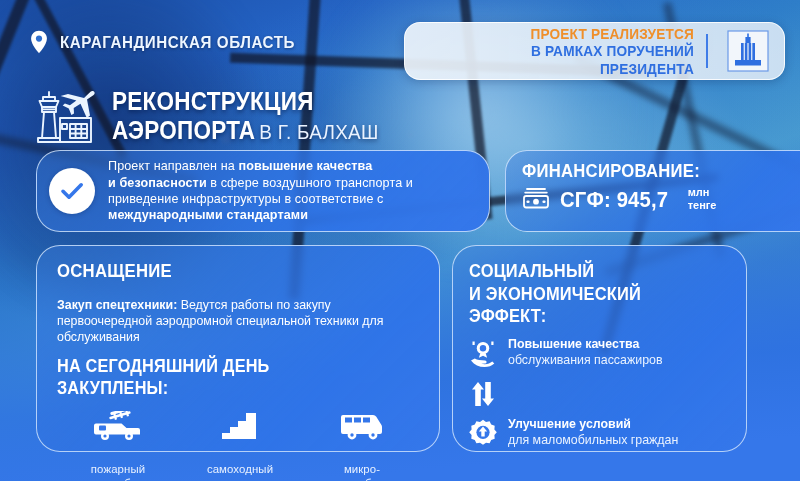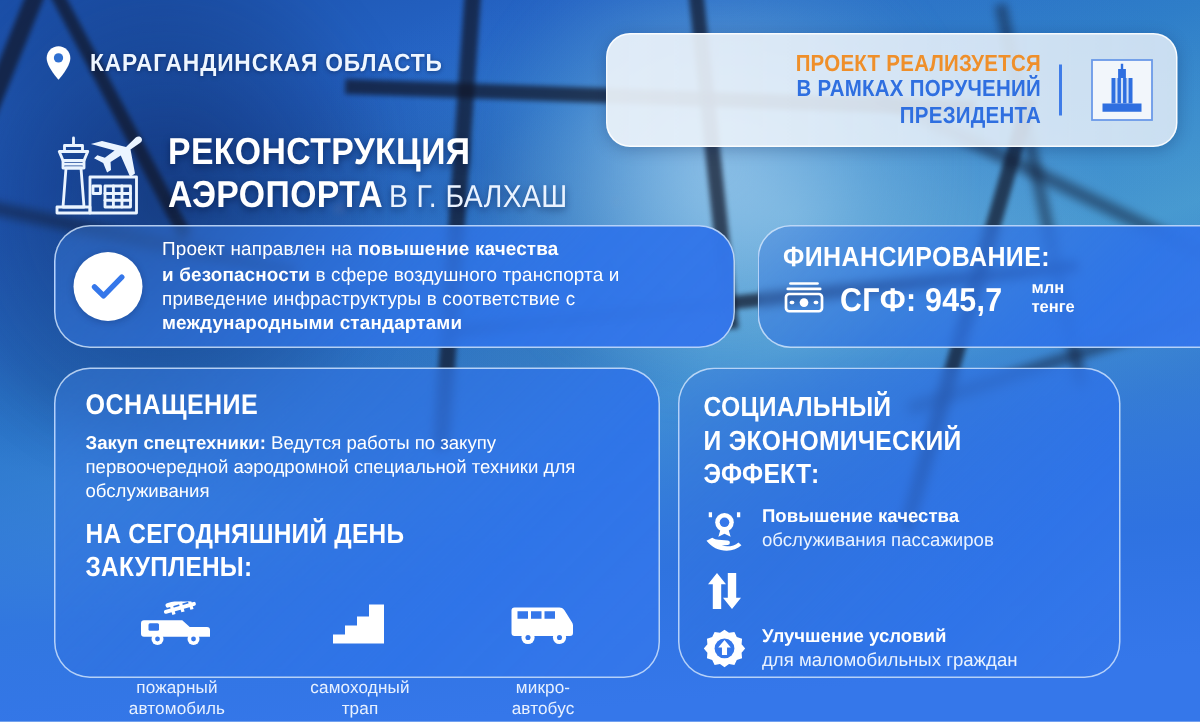--- a/index.html
+++ b/index.html
@@ -116,21 +116,21 @@
     transform-origin: left center;
     text-shadow: 0 2px 5px rgba(0,20,60,.55);
   }
   .title-l2 .strong { color:#ffffff; font-size:25px; font-weight:800; letter-spacing:0.3px; }
   .title-l2 .light  { color:#eaf3ff; font-size:21px; font-weight:500; letter-spacing:0.3px; }
 
   
   .pres-badge {
     position: absolute;
     left: 404px; top: 22px;
-    width: 381px; height: 76px;
+    width: 381px; height: 58px;
     border-radius: 16px;
     background: linear-gradient(90deg, rgba(236,243,250,0.93) 0%, rgba(228,238,248,0.90) 55%, rgba(222,234,246,0.88) 100%);
     border: 1px solid rgba(255,255,255,0.85);
     display: flex; align-items: center;
     box-shadow: 0 2px 10px rgba(0,25,70,.25);
   }
   .pres-text { flex: 1; text-align: right; padding-right: 12px; line-height: 1.12; }
   .pres-l1 {
     display:block; color:#ef8f2a; font-size:15.5px; font-weight:800;
     letter-spacing:.2px; transform: scaleX(0.88); transform-origin: right center;
@@ -167,21 +167,21 @@
   }
   .fin-unit { color:#ffffff; font-size:11px; font-weight:700; line-height:1.12; padding-bottom:2px; }
 
   
   #equip-card { left: 36px; top: 245px; width: 404px; height: 207px; border-radius: 24px; }
   .equip-inner { padding: 14px 16px 0 20px; }
   .equip-h1 {
     color:#ffffff; font-size:19px; font-weight:800; letter-spacing:.3px;
     transform: scaleX(0.88); transform-origin:left center; display:block;
   }
-  .equip-body { color:#ffffff; font-size:12.4px; line-height:1.30; margin-top:5px; }
+  .equip-body { color:#ffffff; font-size:12.4px; line-height:1.30; margin-top:15px; }
   .equip-body b { font-weight:800; }
   .equip-h2 {
     color:#ffffff; font-size:18.5px; font-weight:800; letter-spacing:.2px;
     transform: scaleX(0.88); transform-origin:left center; display:block; margin-top:10px;
   }
   .equip-items { display:flex; margin-top:10px; }
   .equip-item { flex:1; text-align:center; }
   .equip-icon { height:32px; display:flex; align-items:flex-end; justify-content:center; }
   .equip-label {
     color:#e8f1ff; font-size:11.4px; line-height:1.20; margin-top:22px; letter-spacing:.1px;

